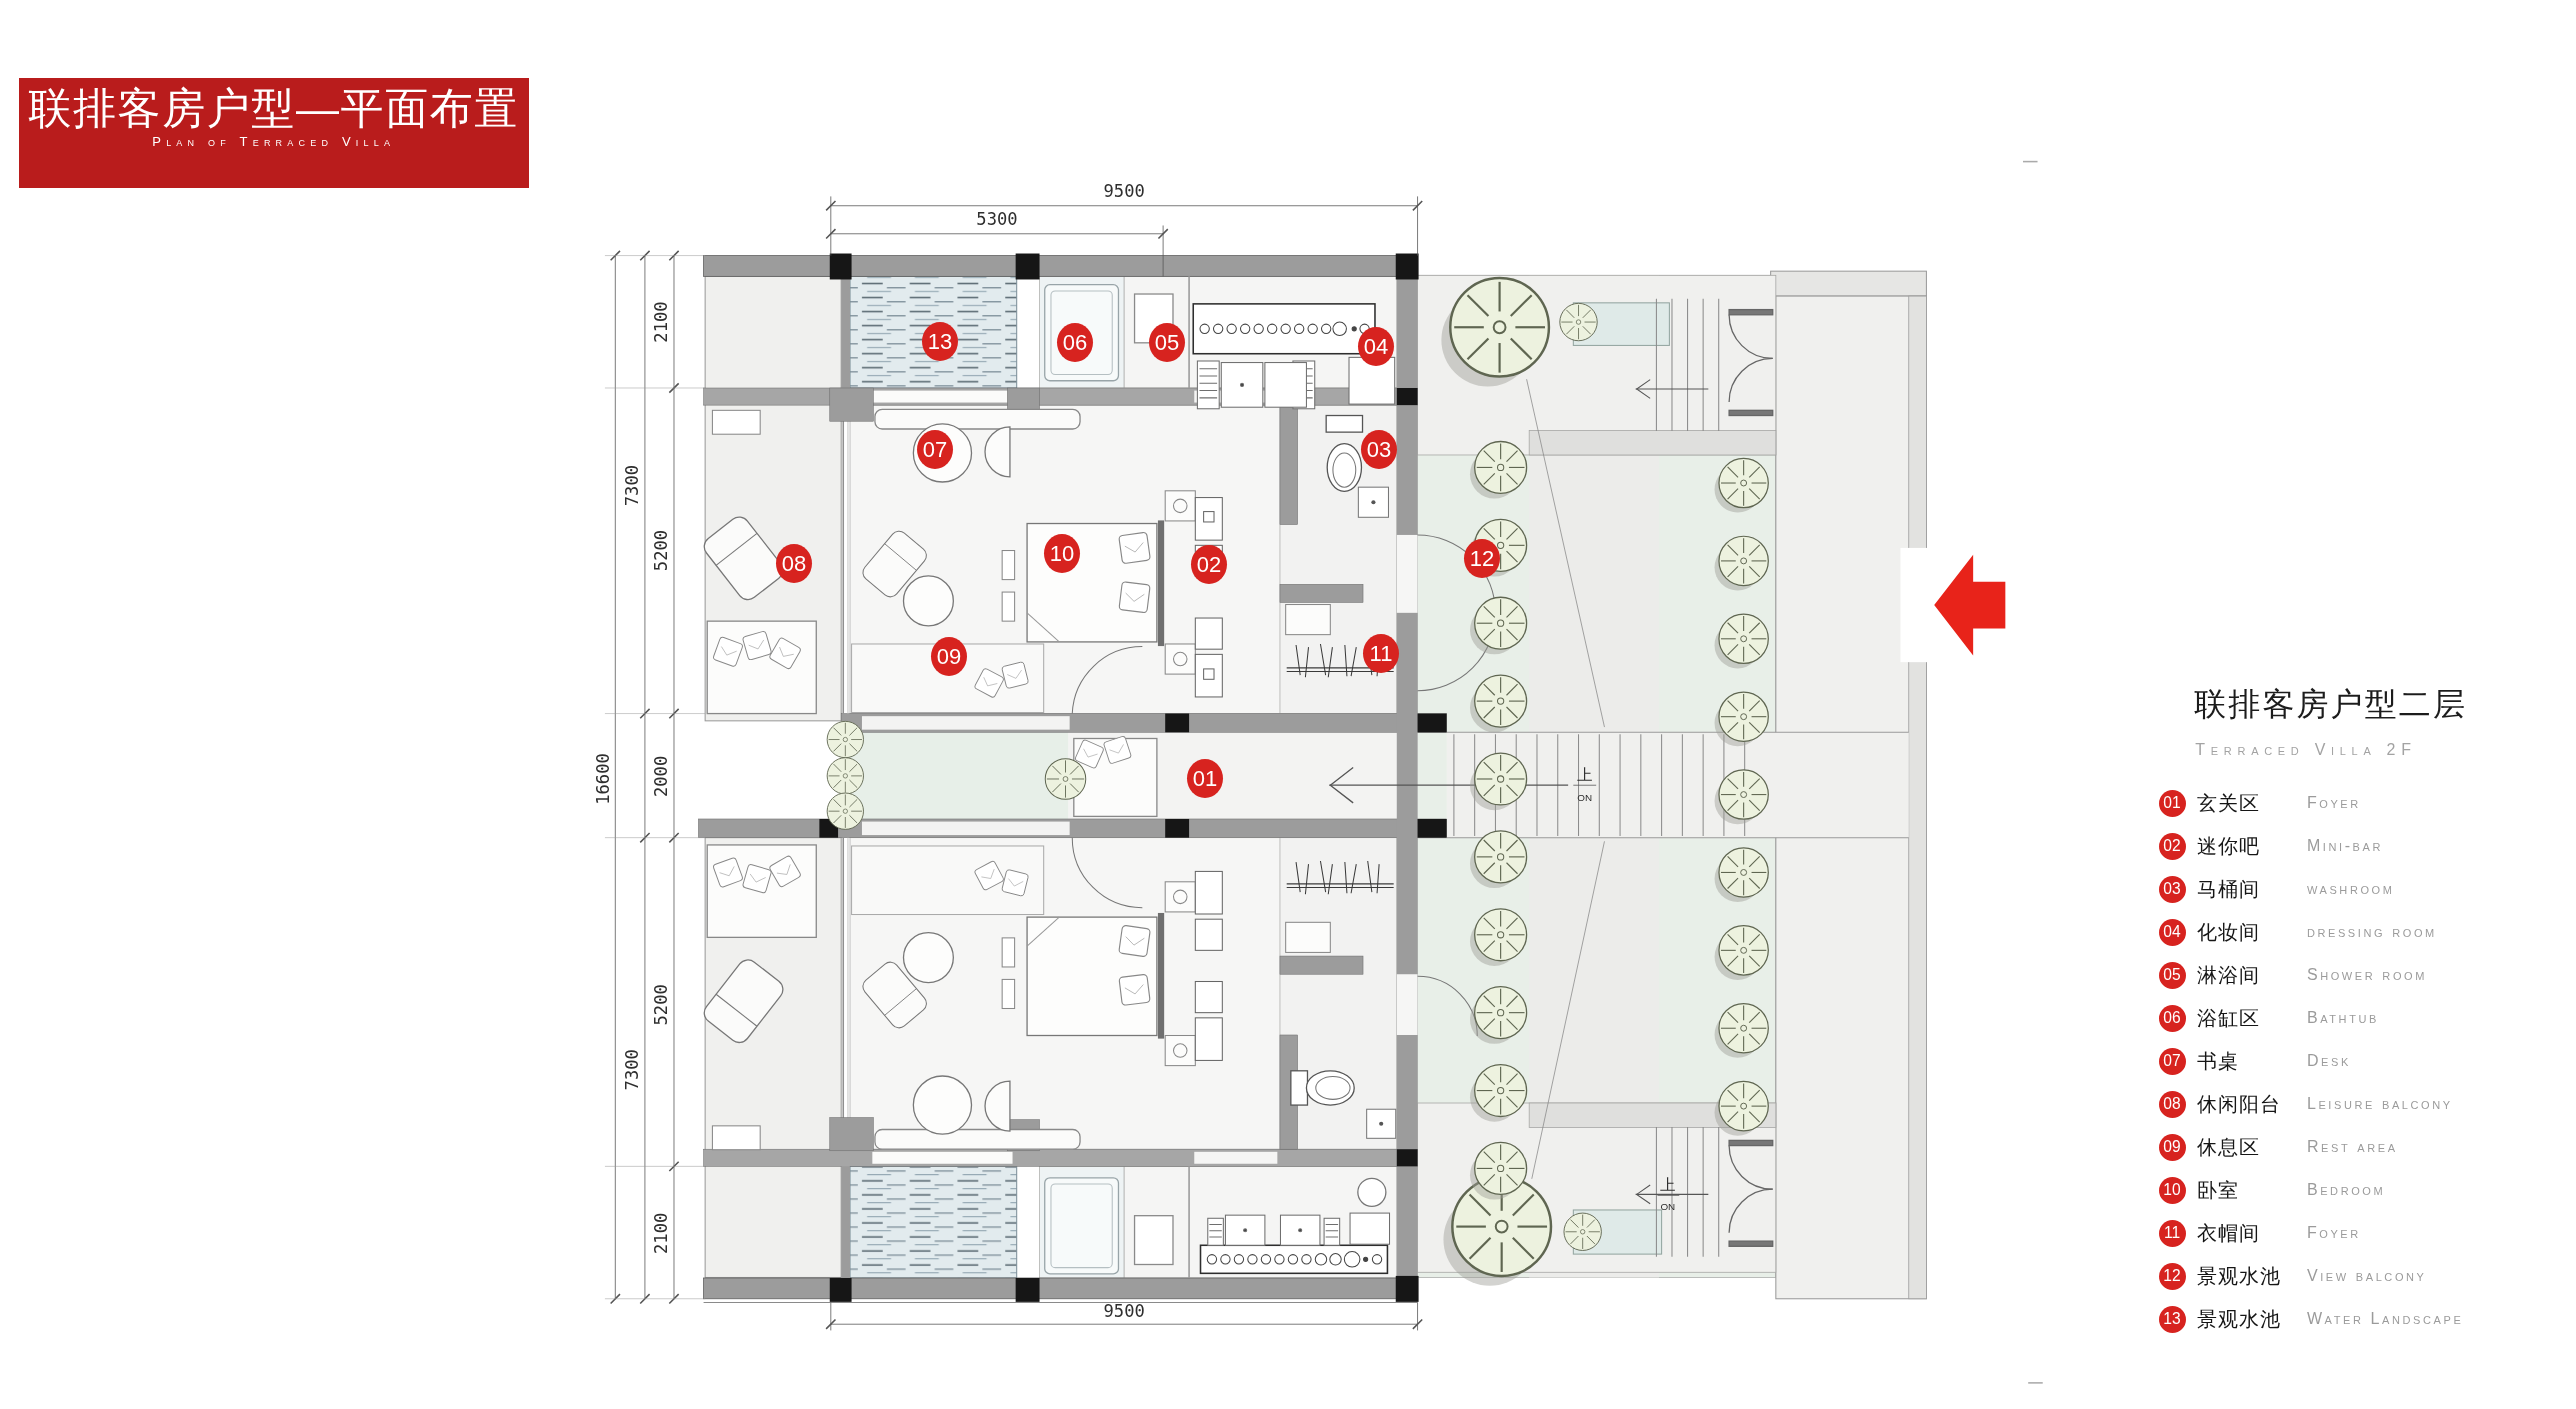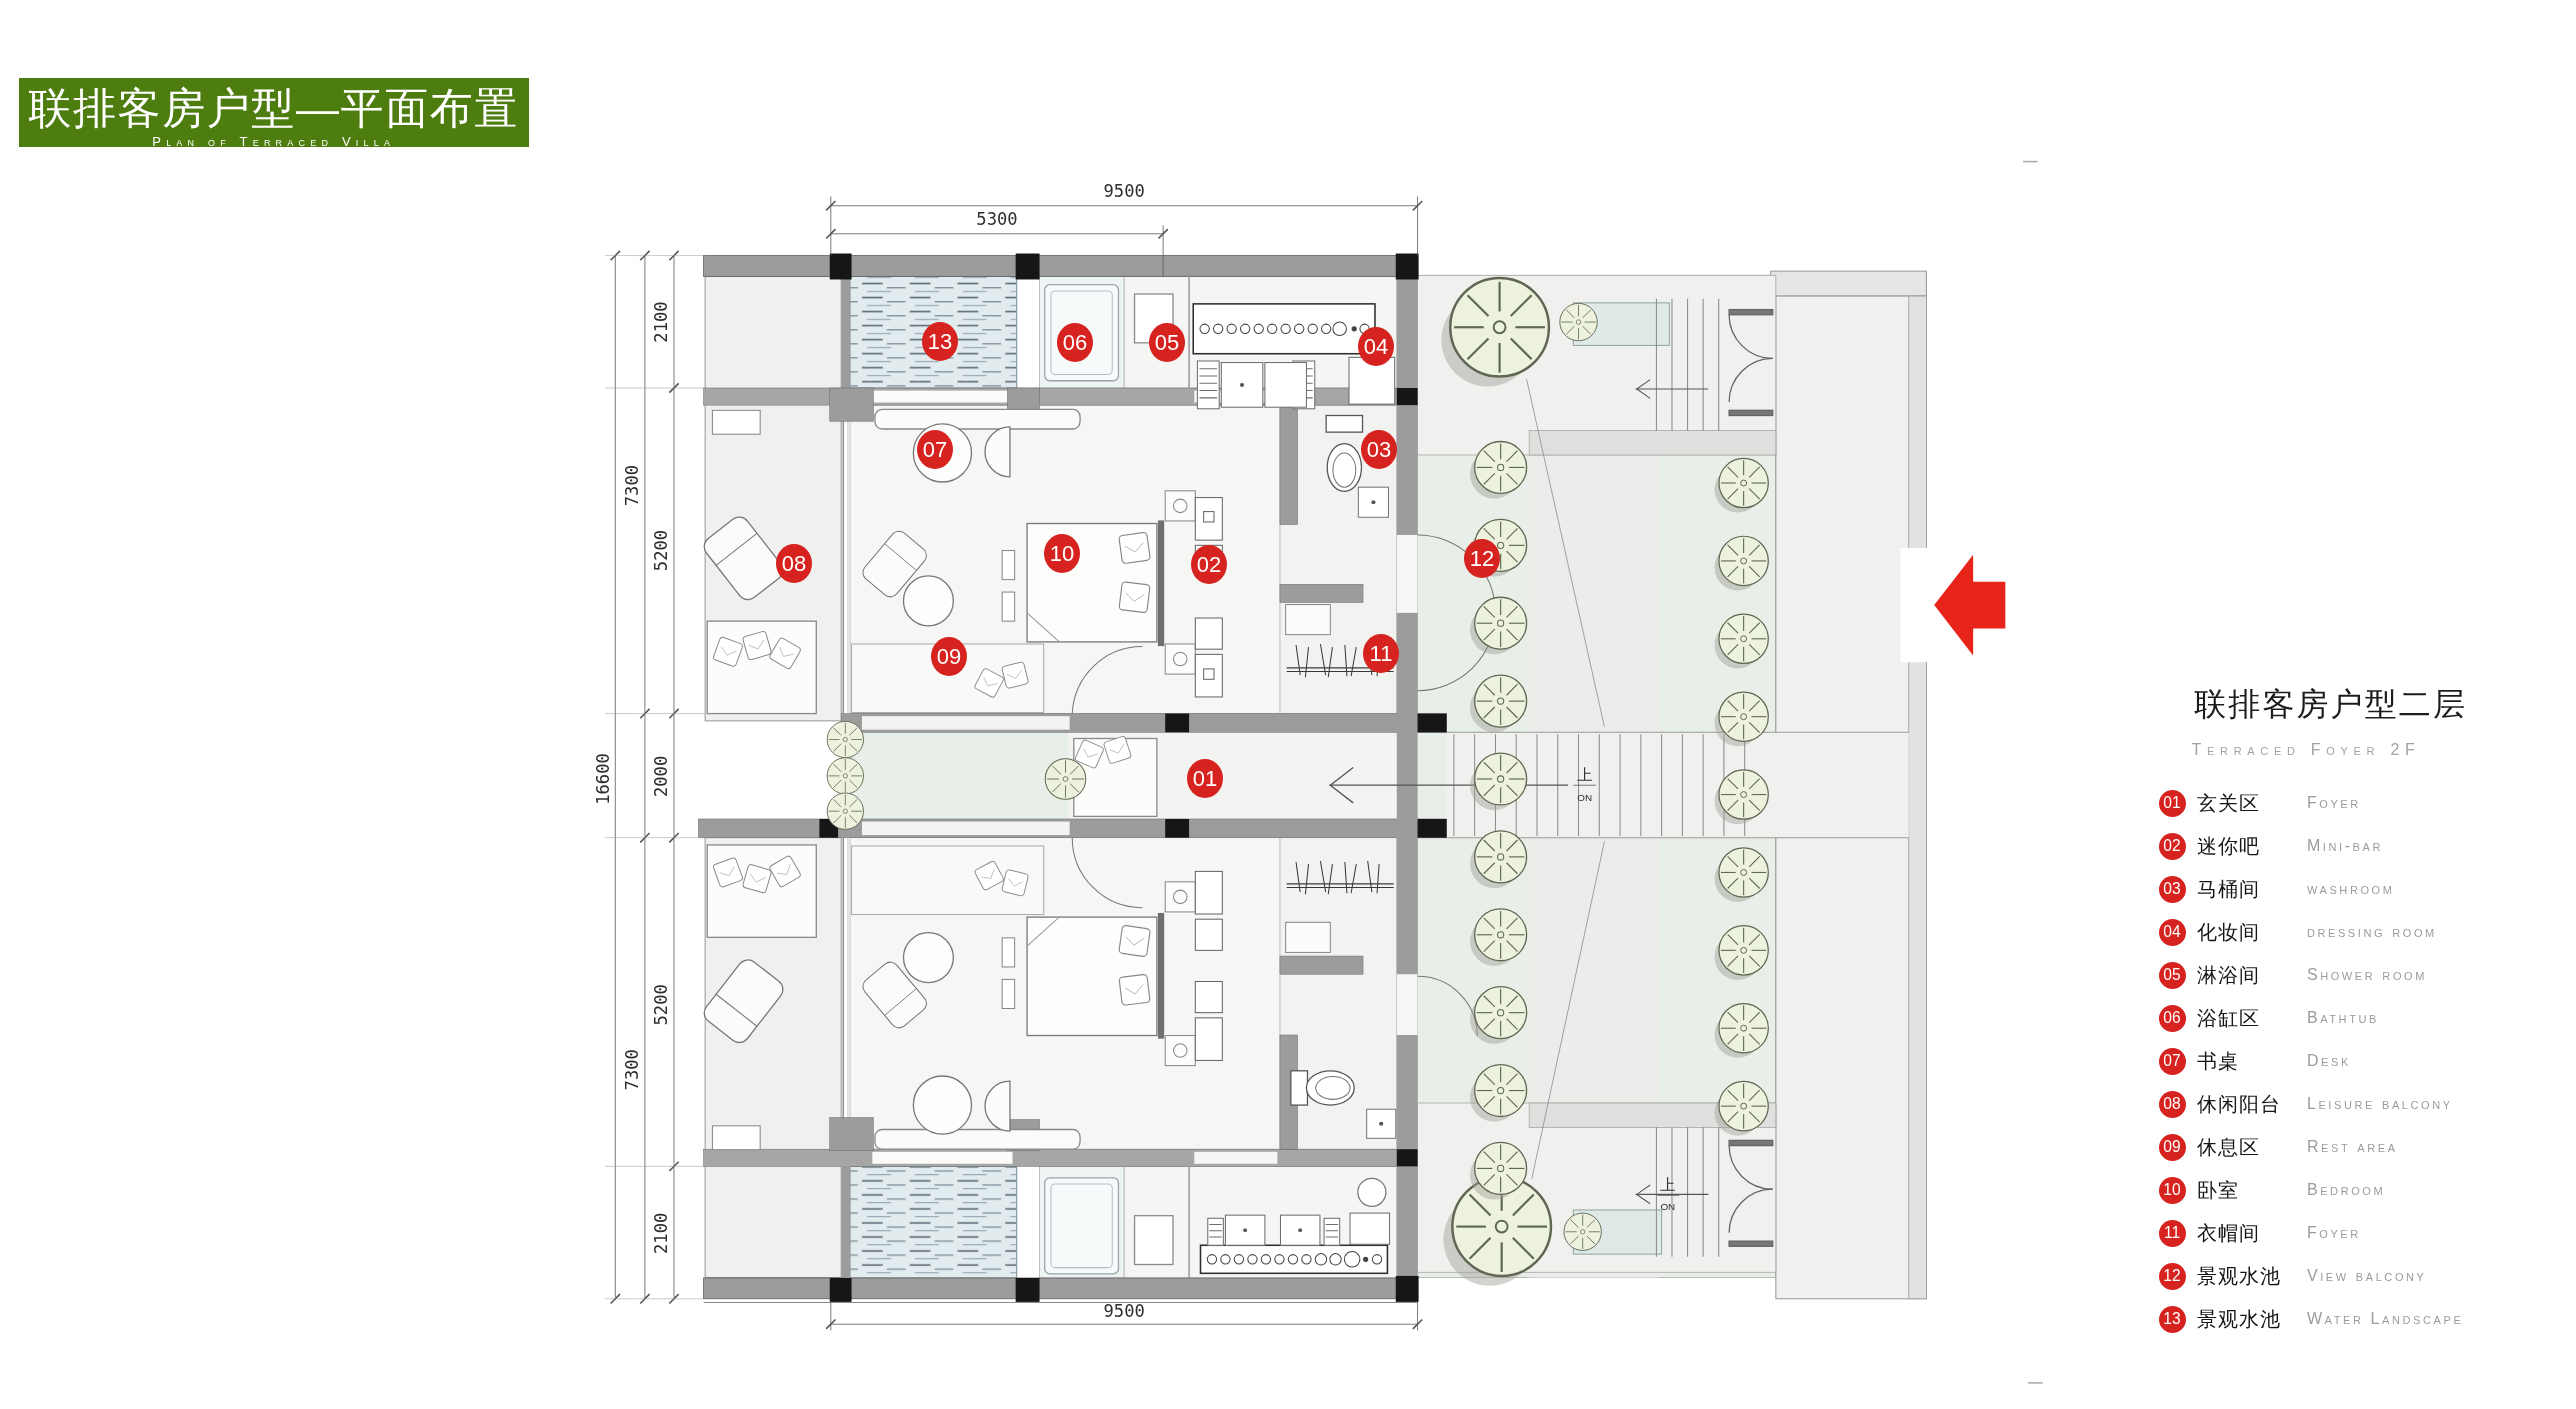--- a/index.html
+++ b/index.html
@@ -1,20 +1,20 @@
 <!DOCTYPE html>
 <html style="font-size:8.3px"><head>
 <meta charset="utf-8">
 <style>
   html,body{margin:0;padding:0;background:#fff;}
   body{width:2576px;height:1410px;position:relative;overflow:hidden;
        font-family:"Liberation Sans",sans-serif;}
   
-  .titlebar{position:absolute;left:18.7px;top:78px;width:510px;height:69px;
-            background:#4d7c0f;color:#fff;text-align:center;}
+  .titlebar{position:absolute;left:18.7px;top:78px;width:510px;height:110px;
+            background:#b91c1c;color:#fff;text-align:center;}
   .t-zh{font-size:43px;line-height:1.1;margin-top:7.3px;letter-spacing:1.6px;}
   .t-en{font-size:13px;letter-spacing:5.2px;font-variant:small-caps;margin-top:1px;}
   
   .pm{position:absolute;width:36px;height:39px;margin-left:-18px;margin-top:-20px;
       background:#d7231f;border-radius:50%;color:#fff;font-size:22px;
       display:flex;align-items:center;justify-content:center;z-index:5;}
   
   .legend{position:absolute;left:2145px;top:683px;width:426px;}
   .lg-title{font-size:32px;font-weight:normal;color:#1c1c1c;text-align:right;width:322px;letter-spacing:2.1px;}
   .lg-sub{font-size:16px;color:#a3a3a3;letter-spacing:5.7px;font-variant:small-caps;
@@ -493,21 +493,21 @@
 <div class="pm" style="left:935px;top:450px">07</div>
 <div class="pm" style="left:794px;top:564px">08</div>
 <div class="pm" style="left:949px;top:657px">09</div>
 <div class="pm" style="left:1062px;top:554px">10</div>
 <div class="pm" style="left:1381px;top:654px">11</div>
 <div class="pm" style="left:1482px;top:559px">12</div>
 <div class="pm" style="left:940px;top:342px">13</div>
 
 <aside class="legend">
   <div class="lg-title">联排客房户型二层</div>
-  <div class="lg-sub">Terraced Foyer  2F</div>
+  <div class="lg-sub">Terraced Villa  2F</div>
   <div class="lg-rows">
     <div class="lrow">
       <span class="lnum">01</span>
       <span class="lzh">玄关区</span>
       <span class="len">Foyer</span>
     </div>
     <div class="lrow">
       <span class="lnum">02</span>
       <span class="lzh">迷你吧</span>
       <span class="len">Mini-bar</span>

